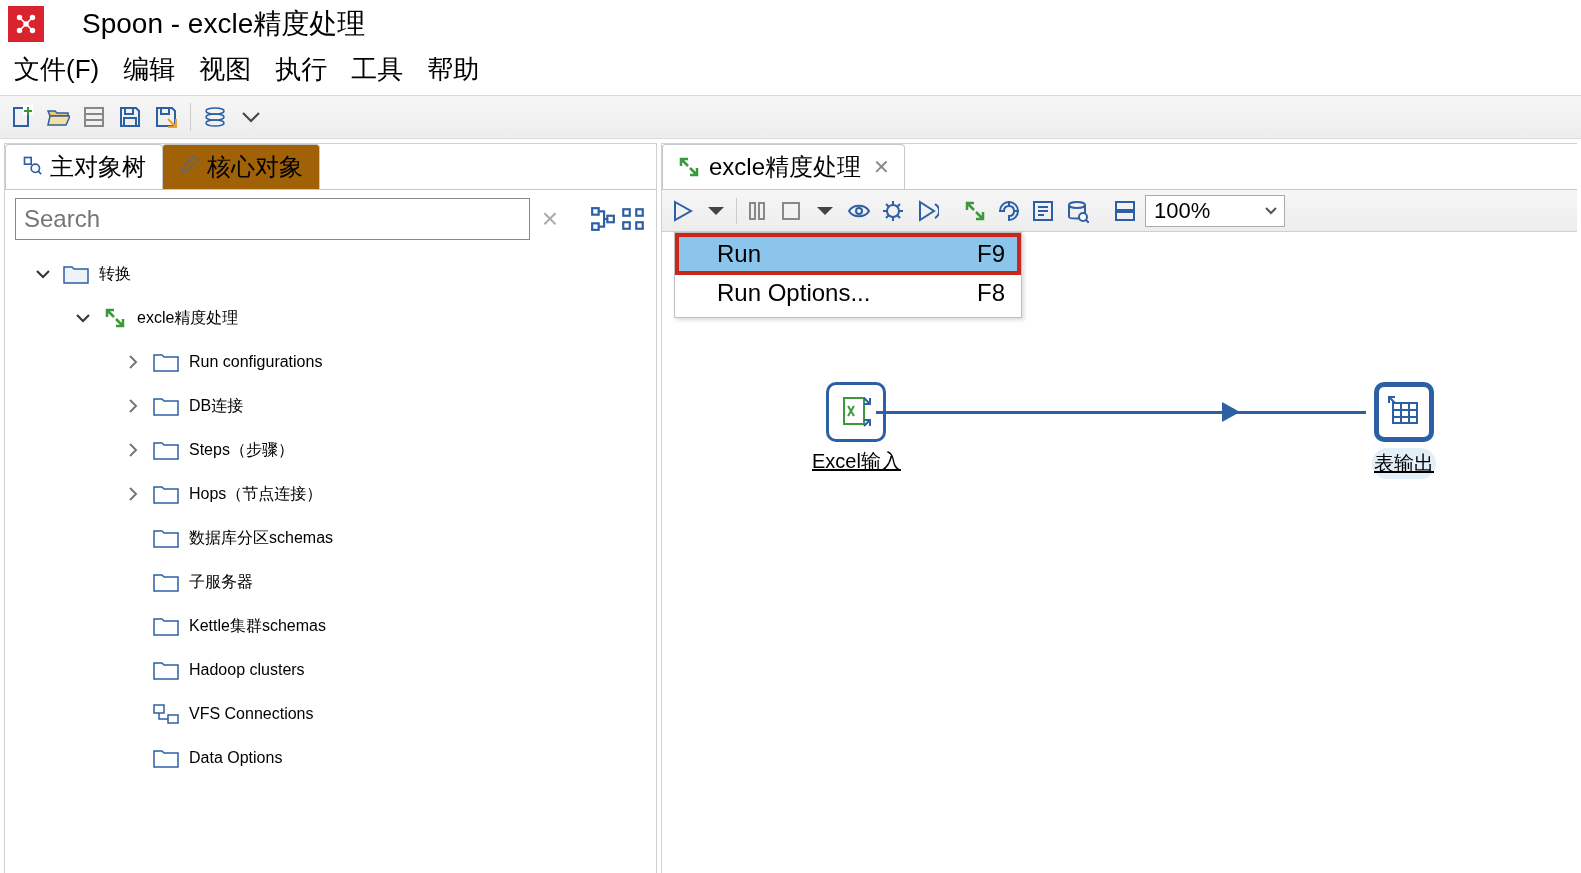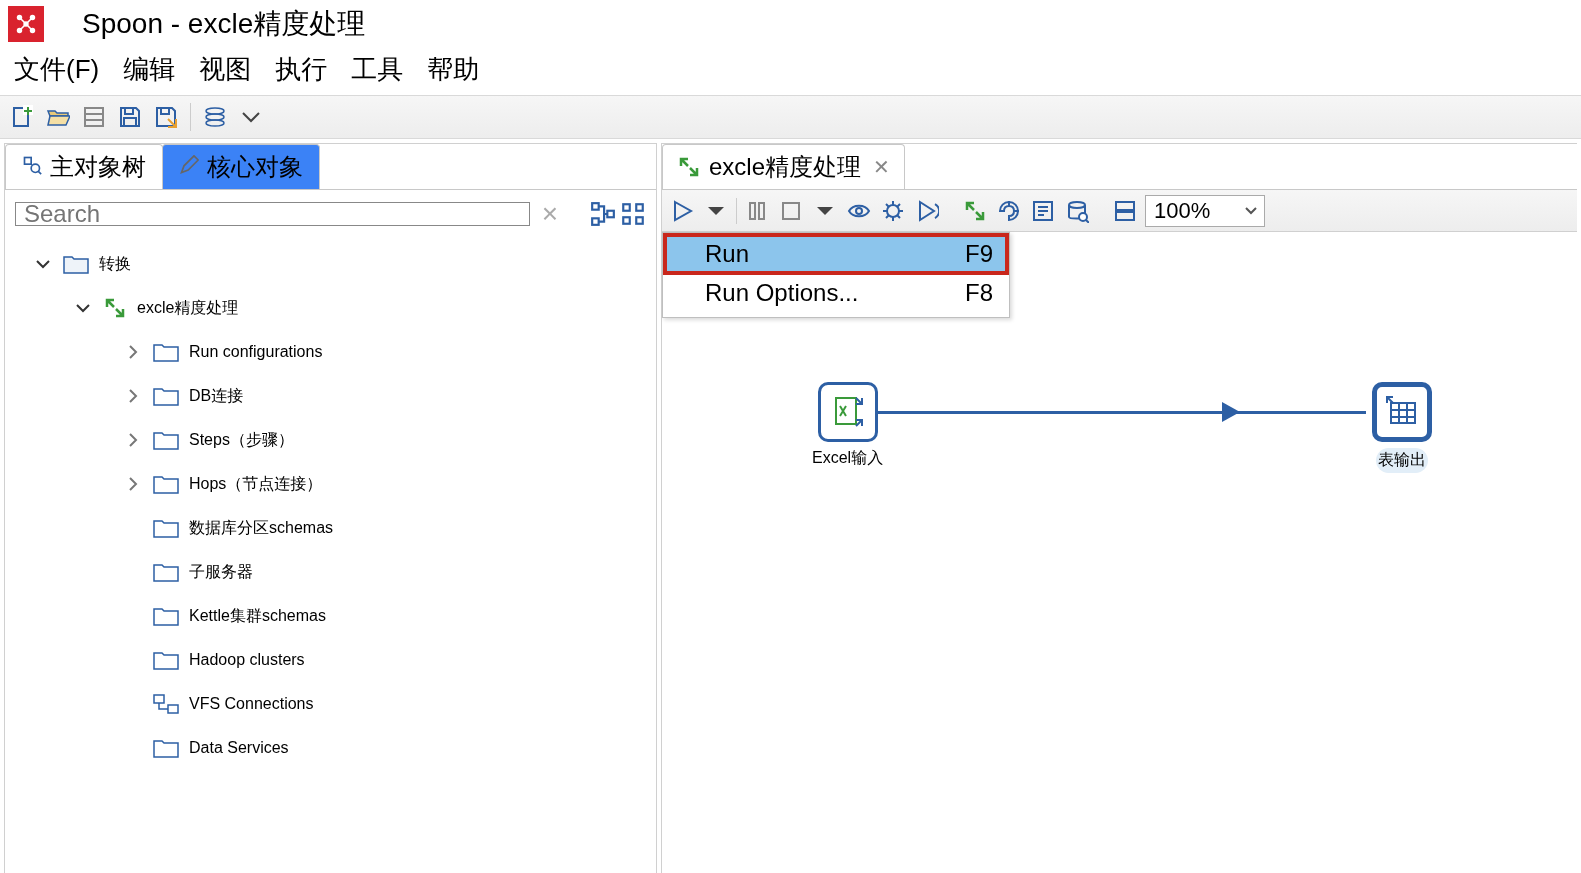--- a/index.html
+++ b/index.html
@@ -22,26 +22,26 @@
 .toolbar .sep { width:1px; height:28px; background:#ccc; margin:0 2px; }
 
 
 .main { display: flex; height: calc(873px - 48px - 40px - 44px); }
 .left-panel { width: 653px; border: 1px solid #d0d0d0; margin: 4px; display:flex; flex-direction:column; }
 .right-panel { flex:1; border-top: 1px solid #d0d0d0; border-left:1px solid #d0d0d0; margin: 4px 4px 4px 0; display:flex; flex-direction:column; position:relative; }
 
 
 .left-tabs { display:flex; border-bottom:1px solid #c8c8c8; }
 .left-tab { display:flex; align-items:center; padding: 6px 16px; border:1px solid #c8c8c8; border-bottom:none; background:#fff; border-top-left-radius:4px; border-top-right-radius:4px; margin-right:-1px; gap:8px; font-size:24px; }
-.left-tab.inactive { background:#3b82f6;justify-content:center; }
+.left-tab.inactive { background:#a16207;justify-content:center; }
 .tabicon svg { width:20px; height:20px; }
 
 
 .search-row { display:flex; align-items:center; padding: 8px 10px; gap:6px; }
-.search-input { flex:1; height:24px; font-size:24px; padding:0 8px; border:1px solid #888; color:#666; }
+.search-input { flex:1; height:42px; font-size:24px; padding:0 8px; border:1px solid #888; color:#666; }
 .clear-x { font-size:28px; color:#aaa; padding:0 6px; }
 .layout-btns { display:flex; gap:4px; margin-left:20px; }
 .layout-btns .lb { width:26px; height:26px; }
 
 
 .tree { padding: 4px 8px; font-size:16px; }
 .tree-row { display:flex; align-items:center; height:44px; gap:10px; }
 .indent-1 { padding-left: 20px; }
 .indent-2 { padding-left: 60px; }
 .indent-3 { padding-left: 110px; }
@@ -53,34 +53,34 @@
 
 
 .right-tabs { display:flex; border-bottom:1px solid #c8c8c8; }
 .right-tab { display:flex; align-items:center; padding:6px 14px; border:1px solid #c8c8c8; border-bottom:none; background:#fff; border-top-left-radius:4px; border-top-right-radius:4px; gap:8px; font-size:24px; }
 .close-x { color:#888; font-size:20px; margin-left:4px; }
 
 
 .right-toolbar { display:flex; align-items:center; gap:6px; padding:4px 6px; border-bottom:1px solid #d0d0d0; background:linear-gradient(#f6f6f6,#ededed); height:42px; position:relative; }
 .right-toolbar .ricon { width:28px; height:28px; display:inline-flex; align-items:center; justify-content:center; }
 .right-toolbar .ricon svg { width:24px; height:24px; }
-.zoom-select { height:32px; border:1px solid #aaa; background:#fff; display:flex; align-items:center; padding:0 30px 0 8px; font-size:22px; position:relative; width:120px; }
+.zoom-select { height:32px; border:1px solid #aaa; background:#fff; display:flex; align-items:center; padding:0 30px 0 8px; font-size:22px; position:relative; width:140px; }
 .zoom-select .dd { position:absolute; right:6px; top:50%; transform:translateY(-50%); }
 
 
-.run-menu { position:absolute; top:42px; left:0; width:348px; border:1px solid #bfbfbf; background:#fff; box-shadow:2px 2px 4px rgba(0,0,0,0.15); z-index:10; }
+.run-menu { position:absolute; top:42px; left:12px; width:348px; border:1px solid #bfbfbf; background:#fff; box-shadow:2px 2px 4px rgba(0,0,0,0.15); z-index:10; }
 .run-menu-item { display:flex; align-items:center; height:42px; font-size:24px; padding:0 16px 6px 42px; justify-content:space-between; }
 .run-menu-item.highlighted { background:#8cc5ec; border:4px solid #c9271c; height:42px; padding:0 12px 0 38px; }
 
 
 .canvas { flex:1; position:relative; background:#fff; }
 .node { position:absolute; display:flex; flex-direction:column; align-items:center; gap:6px; }
 .node-box { width:60px; height:60px; border:3px solid #2d5fa4; border-radius:10px; background:#fff; display:flex; align-items:center; justify-content:center; }
 .node-box.selected { border:5px solid #2d5fa4; border-radius:10px; }
-.node-label { font-size:16px; }
+.node-label { font-size:20px;text-decoration:underline; }
 .node-label.sel-bg { background:#e2eef8; border-radius:16px; padding:2px 2px; }
 .arrow-line { position:absolute; height:3px; background:#2d5fa4; }
 .arrow-head { position:absolute; width:0; height:0; border-top:10px solid transparent; border-bottom:10px solid transparent; border-left:18px solid #2d5fa4; }
 </style>
 </head>
 <body>
 
 <div class="titlebar">
   <div class="app-icon">
     <svg viewBox="0 0 24 24">
@@ -313,21 +313,21 @@
             </svg></span>
         <span>VFS Connections</span>
       </div>
       <div class="tree-row indent-3">
         <span class="chev" style="visibility:hidden">
             <svg viewBox="0 0 16 16"></svg>
           </span>
         <span class="folder"><svg viewBox="0 0 26 22">
               <path d="M1 4 h8 l2 2 h14 v14 h-24 z" fill="none" stroke="#2d5fa4" stroke-width="1.5"></path>
             </svg></span>
-        <span>Data Services</span>
+        <span>Data Options</span>
       </div>
     </div>
   </div>
 
   <div class="right-panel">
     <div class="right-tabs">
       <div class="right-tab">
         <span class="trans-icon"><svg viewBox="0 0 24 24">
               <path d="M4 4 l7 7 M4 11 v-7 h7 M20 20 l-7 -7 M20 13 v7 h-7" fill="none" stroke="#3a9a3a" stroke-width="2.5"></path>
             </svg></span>

